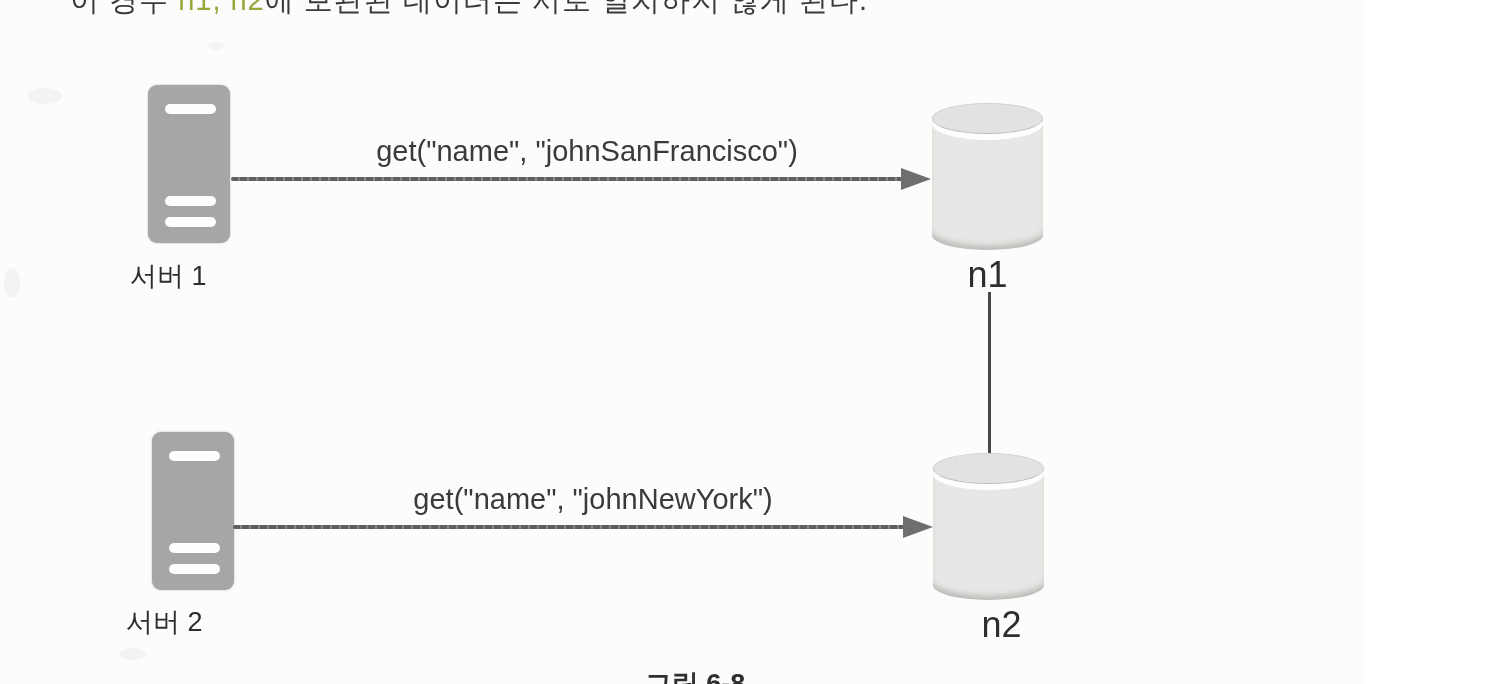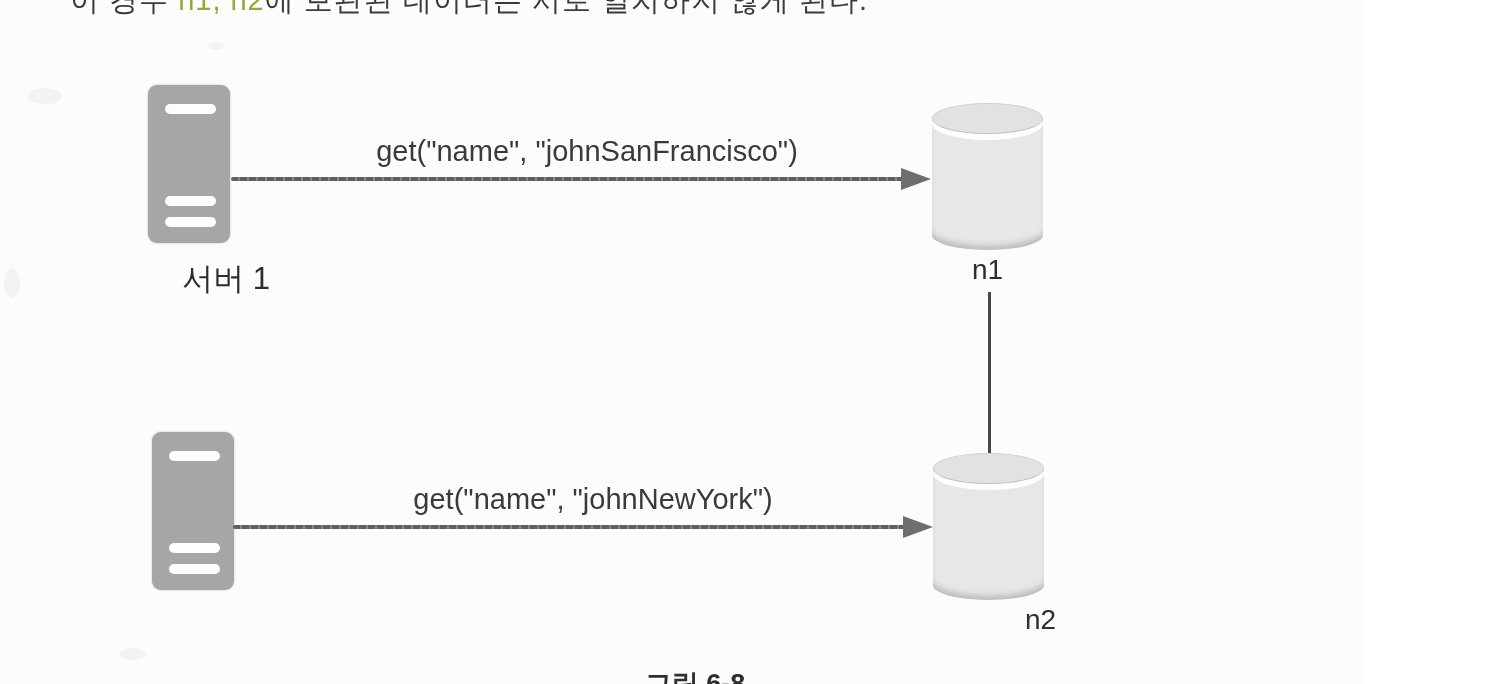--- a/index.html
+++ b/index.html
@@ -58,22 +58,22 @@
     background: #fdfdfd;
     border-radius: 5px;
   }
   .stripe-a { top: 19px;  }
   .stripe-b { top: 111px; }
   .stripe-c { top: 132px; }
 
   .server-label {
     position: absolute;
     width: 140px;
-    text-align: right;
-    font-size: 31px;
+    text-align: left;
+    font-size: 27px;
     color: #2c2c2c;
   }
   #server-1-label { left: 130px; top: 258px; }
   #server-2-label { left: 126px; top: 604px; }
 
   
   .arrow-line {
     position: absolute;
     height: 4px;
     background: repeating-linear-gradient(90deg, #5f5f5f 0 7px, #878785 7px 9px);
@@ -132,25 +132,25 @@
     background: #e2e2e0;
     border: 1px solid #cfcfcd;
     border-bottom-color: #bdbdbb;
     border-radius: 50%;
   }
 
   .node-label {
     position: absolute;
     width: 111px;
     text-align: center;
-    font-size: 28px;
+    font-size: 36px;
     color: #2e2e2e;
   }
   #node-n1-label { left: 932px; top: 254px; }
-  #node-n2-label { left: 985px; top: 604px; }
+  #node-n2-label { left: 946px; top: 604px; }
 
   .node-value {
     position: absolute;
     font-size: 27px;
     color: #6e6e6e;
     white-space: nowrap;
   }
   #node-n1-value { left: 1063px; top: 158px; }
   #node-n2-value { left: 1063px; top: 514px; }
 
@@ -197,20 +197,21 @@
     <div class="server-stripe stripe-b"></div>
     <div class="server-stripe stripe-c"></div>
   </div>
   <div class="server-label" id="server-1-label">서버 1</div>
 
   <div class="server-box" id="server-2">
     <div class="server-stripe stripe-a"></div>
     <div class="server-stripe stripe-b"></div>
     <div class="server-stripe stripe-c"></div>
   </div>
+  <div class="server-label" id="server-2-label">서버 2</div>
 
   <div class="arrow-line" id="arrow-1-line"></div>
   <div class="arrow-head" id="arrow-1-head"></div>
   <div class="arrow-label" id="arrow-1-label">get("name", "johnSanFrancisco")</div>
 
   <div class="arrow-line" id="arrow-2-line"></div>
   <div class="arrow-head" id="arrow-2-head"></div>
   <div class="arrow-label" id="arrow-2-label">get("name", "johnNewYork")</div>
 
   <div class="cylinder" id="node-n1-cylinder">

